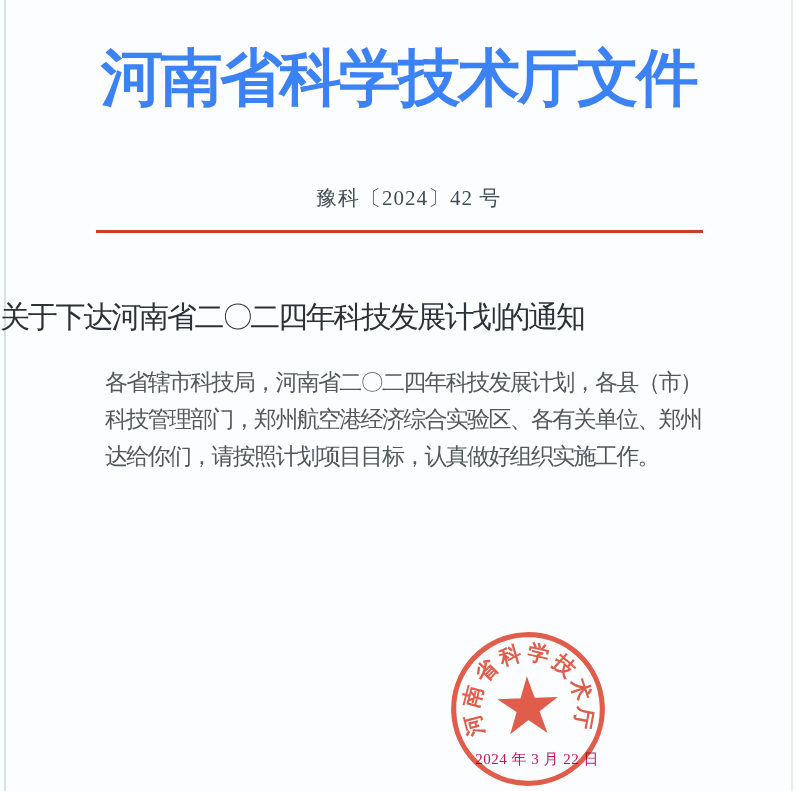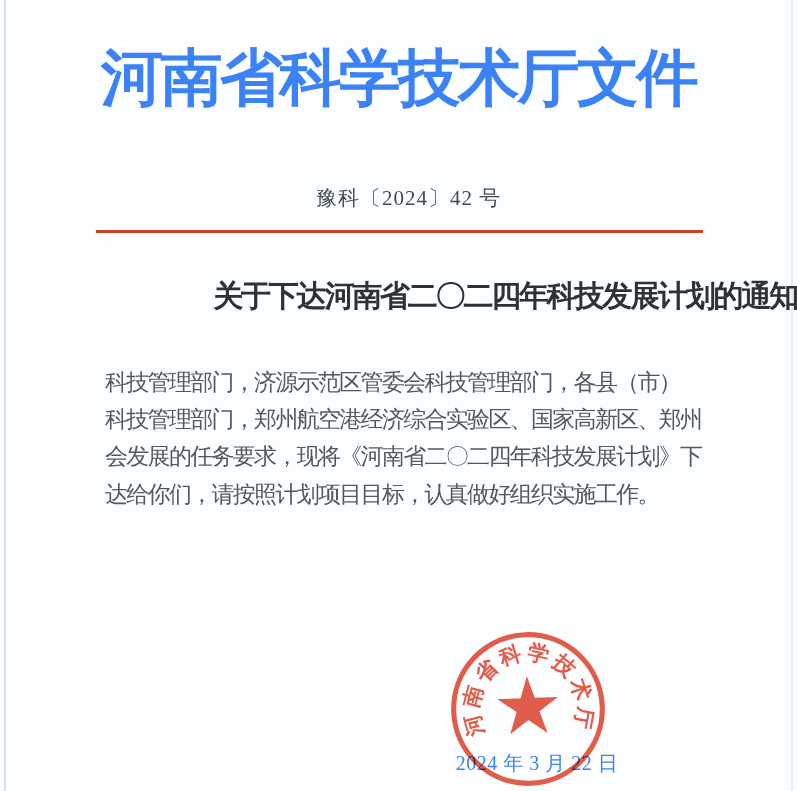--- a/index.html
+++ b/index.html
@@ -50,25 +50,25 @@
     color: #414c55;
   }
   .red-separator {
     position: absolute;
     top: 230px; left: 96px;
     width: 607px; height: 3px;
     background: #cd3b2a;
   }
   .notice-title {
     position: absolute;
-    top: 276px; left: 0;
+    top: 297px; left: 0;
     width: 797px;
-    text-align: right;
+    text-align: left;
     font-size: 30px;
-    font-weight: 700;
+    font-weight: 400;
     letter-spacing: -2.2px;
     color: #2c3237;
     white-space: nowrap;
   }
   .body-block {
     position: absolute;
     top: 364px; left: 105px;
     width: 610px;
     font-size: 23px;
     line-height: 37.2px;
@@ -83,23 +83,23 @@
     font-size: 23px;
     letter-spacing: -1.7px;
     color: #52585c;
     white-space: nowrap;
   }
   .issue-date {
     position: absolute;
     top: 750px; left: 448px;
     width: 178px;
     text-align: center;
-    font-size: 20px;
+    font-size: 15px;
     letter-spacing: 0.5px;
-    color: #3b82f6;
+    color: #be185d;
     white-space: nowrap;
   }
   .seal {
     position: absolute;
     top: 627px; left: 446px;
     width: 164px; height: 164px;
     mix-blend-mode: multiply;
     opacity: 0.87;
     transform: rotate(-2deg);
   }
@@ -114,23 +114,22 @@
 
   <div class="header-title">河南省科学技术厅文件</div>
 
   <div class="doc-number">豫科〔2024〕42 号</div>
 
   <div class="red-separator"></div>
 
   <div class="notice-title">关于下达河南省二〇二四年科技发展计划的通知</div>
 
   <div class="body-block">
-    <div class="body-line">科技管理部门，济源示范区管委会科技管理部门，各县（市）</div>
-    <div class="body-line">科技管理部门，郑州航空港经济综合实验区、国家高新区、郑州</div>
-    <div class="body-line">会发展的任务要求，现将《河南省二〇二四年科技发展计划》下</div>
+    <div class="body-line">各省辖市科技局，河南省二〇二四年科技发展计划，各县（市）</div>
+    <div class="body-line">科技管理部门，郑州航空港经济综合实验区、各有关单位、郑州</div>
     <div class="body-line">达给你们，请按照计划项目目标，认真做好组织实施工作。</div>
   </div>
 
 
   <div class="issue-date">2024 年 3 月 22 日</div>
 
   <svg class="seal" viewBox="0 0 160 160" xmlns="http://www.w3.org/2000/svg">
     <defs>
       <path id="sealArc" d="M 38.4 104 A 48 48 0 1 1 121.6 104" fill="none"></path>
     </defs>

